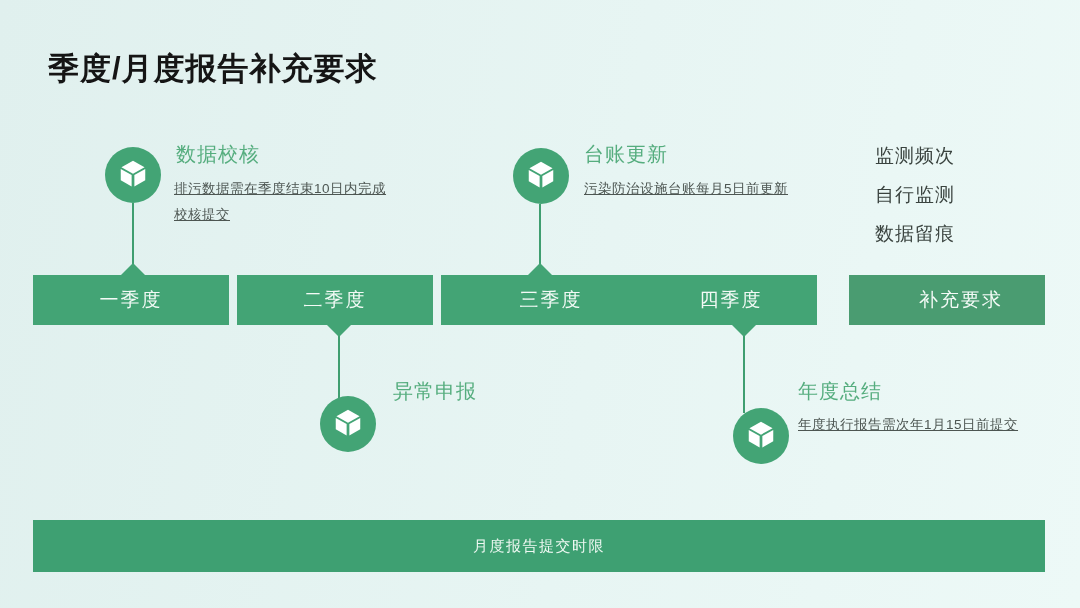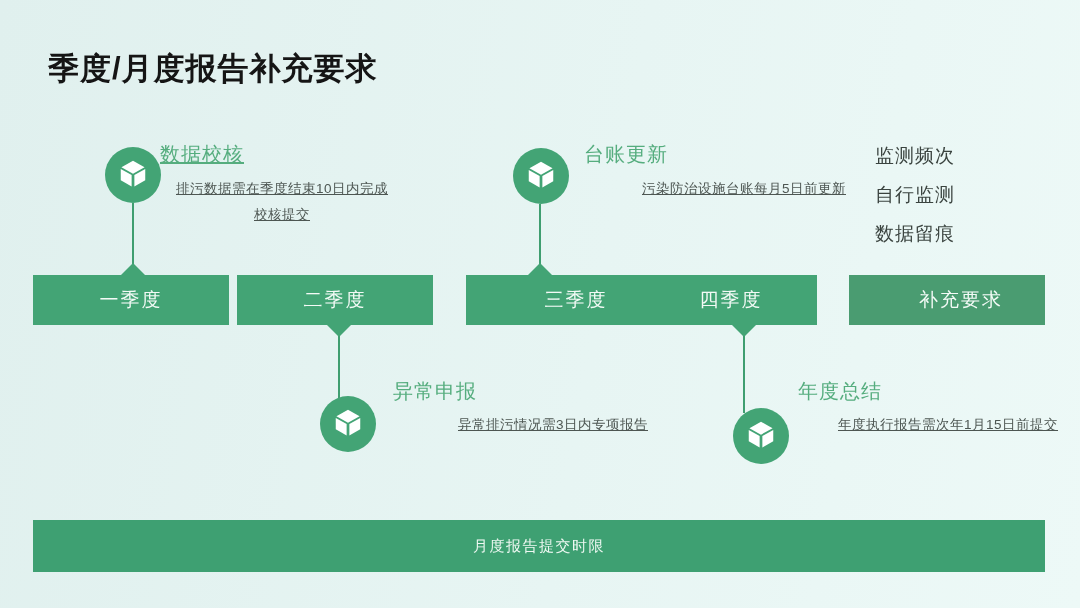--- a/index.html
+++ b/index.html
@@ -5,21 +5,20 @@
   * { margin: 0; padding: 0; box-sizing: border-box; }
   html, body { width: 1080px; height: 608px; }
   body { font-family: "Liberation Sans", "DejaVu Sans", sans-serif; }
 
   .stage {
     position: relative;
     width: 1080px;
     height: 608px;
     background: linear-gradient(100deg, #e0f0ee 0%, #e7f5f3 55%, #edf9f7 100%);
     overflow: hidden;
-    text-align: center;
   }
 
   .page-title {
     position: absolute;
     left: 48px;
     top: 48px;
     font-size: 31px;
     font-weight: 700;
     color: #151515;
     letter-spacing: 1px;
@@ -128,21 +127,21 @@
     <span>
       <svg viewBox="0 0 100 100" width="34" height="34">
         <polygon points="50,14 84,33 50,52 16,33" fill="#ffffff"></polygon>
         <polygon points="14,38 46,56 46,90 14,71" fill="#ffffff"></polygon>
         <polygon points="86,38 54,56 54,90 86,71" fill="#ffffff"></polygon>
       </svg>
     </span>
   </div>
   <div class="connector" style="left:132px; top:203px; height:62px;"></div>
   <div class="tri-up" style="left:121px; top:263px;"></div>
-  <div class="callout-title" style="left:160px; top:141px;text-decoration:underline;">数据校核</div>
+  <div class="callout-title" style="left:176px; top:141px;">数据校核</div>
   <div class="callout-desc" style="left:174px; top:176px; width:216px;">排污数据需在季度结束10日内完成校核提交</div>
 
   <div class="node-circle" style="left:513px; top:148px;">
     <span>
       <svg viewBox="0 0 100 100" width="34" height="34">
         <polygon points="50,14 84,33 50,52 16,33" fill="#ffffff"></polygon>
         <polygon points="14,38 46,56 46,90 14,71" fill="#ffffff"></polygon>
         <polygon points="86,38 54,56 54,90 86,71" fill="#ffffff"></polygon>
       </svg>
     </span>
@@ -151,37 +150,36 @@
   <div class="tri-up" style="left:528px; top:263px;"></div>
   <div class="callout-title" style="left:584px; top:141px;">台账更新</div>
   <div class="callout-desc" style="left:584px; top:176px; width:320px;">污染防治设施台账每月5日前更新</div>
 
   <div class="side-note" style="top:143px;">监测频次</div>
   <div class="side-note" style="top:182px;">自行监测</div>
   <div class="side-note" style="top:221px;">数据留痕</div>
 
   <div class="segment" style="left:33px; width:196px;">一季度</div>
   <div class="segment" style="left:237px; width:196px;">二季度</div>
-  <div class="segment" style="left:466px; width:220px;">三季度</div>
+  <div class="segment" style="left:441px; width:220px;">三季度</div>
   <div class="segment" style="left:645px; width:172px;">四季度</div>
   <div class="segment last" style="left:849px; width:196px;padding-left:28px;">补充要求</div>
 
   <div class="tri-down" style="left:327px; top:325px;"></div>
   <div class="connector" style="left:338px; top:336px; height:64px;"></div>
   <div class="node-circle" style="left:320px; top:396px;">
     <span>
       <svg viewBox="0 0 100 100" width="34" height="34">
         <polygon points="50,14 84,33 50,52 16,33" fill="#ffffff"></polygon>
         <polygon points="14,38 46,56 46,90 14,71" fill="#ffffff"></polygon>
         <polygon points="86,38 54,56 54,90 86,71" fill="#ffffff"></polygon>
       </svg>
     </span>
   </div>
   <div class="callout-title" style="left:393px; top:378px;">异常申报</div>
-  <div class="callout-desc" style="left:393px; top:412px; width:320px;">异常排污情况需3日内专项报告</div>
 
   <div class="tri-down" style="left:732px; top:325px;"></div>
   <div class="connector" style="left:743px; top:336px; height:77px;"></div>
   <div class="node-circle" style="left:733px; top:408px;">
     <span>
       <svg viewBox="0 0 100 100" width="34" height="34">
         <polygon points="50,14 84,33 50,52 16,33" fill="#ffffff"></polygon>
         <polygon points="14,38 46,56 46,90 14,71" fill="#ffffff"></polygon>
         <polygon points="86,38 54,56 54,90 86,71" fill="#ffffff"></polygon>
       </svg>

